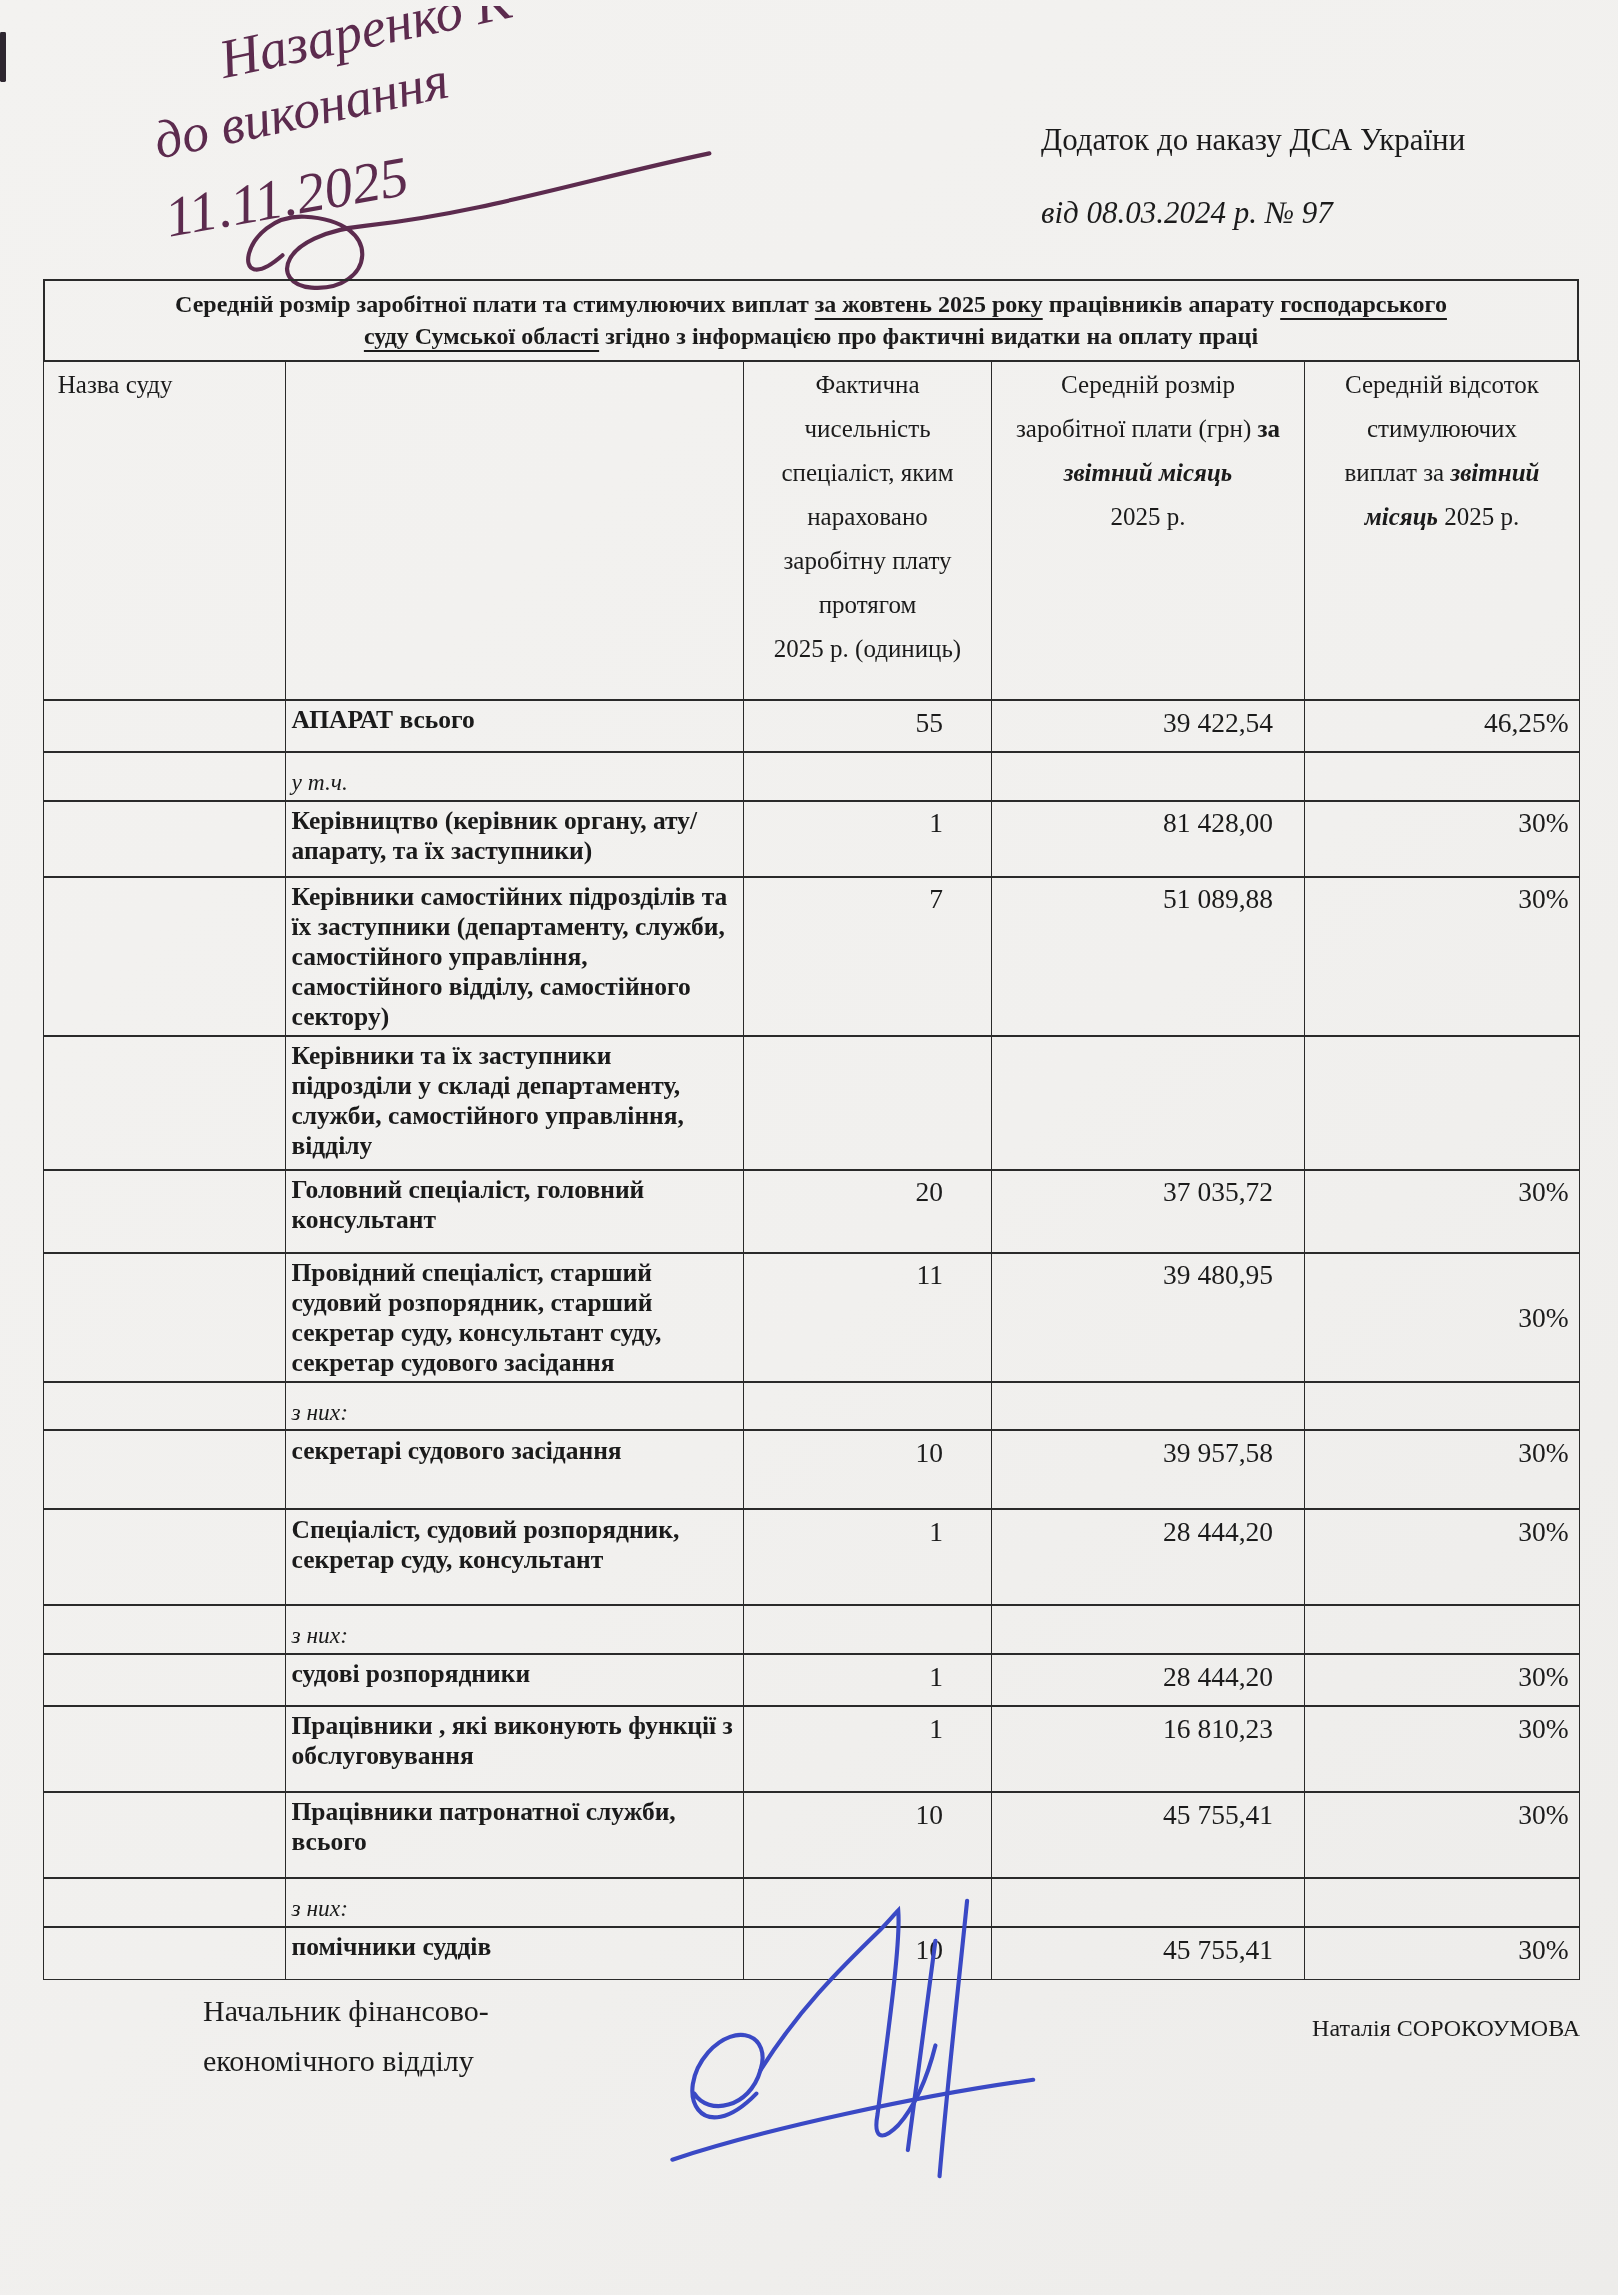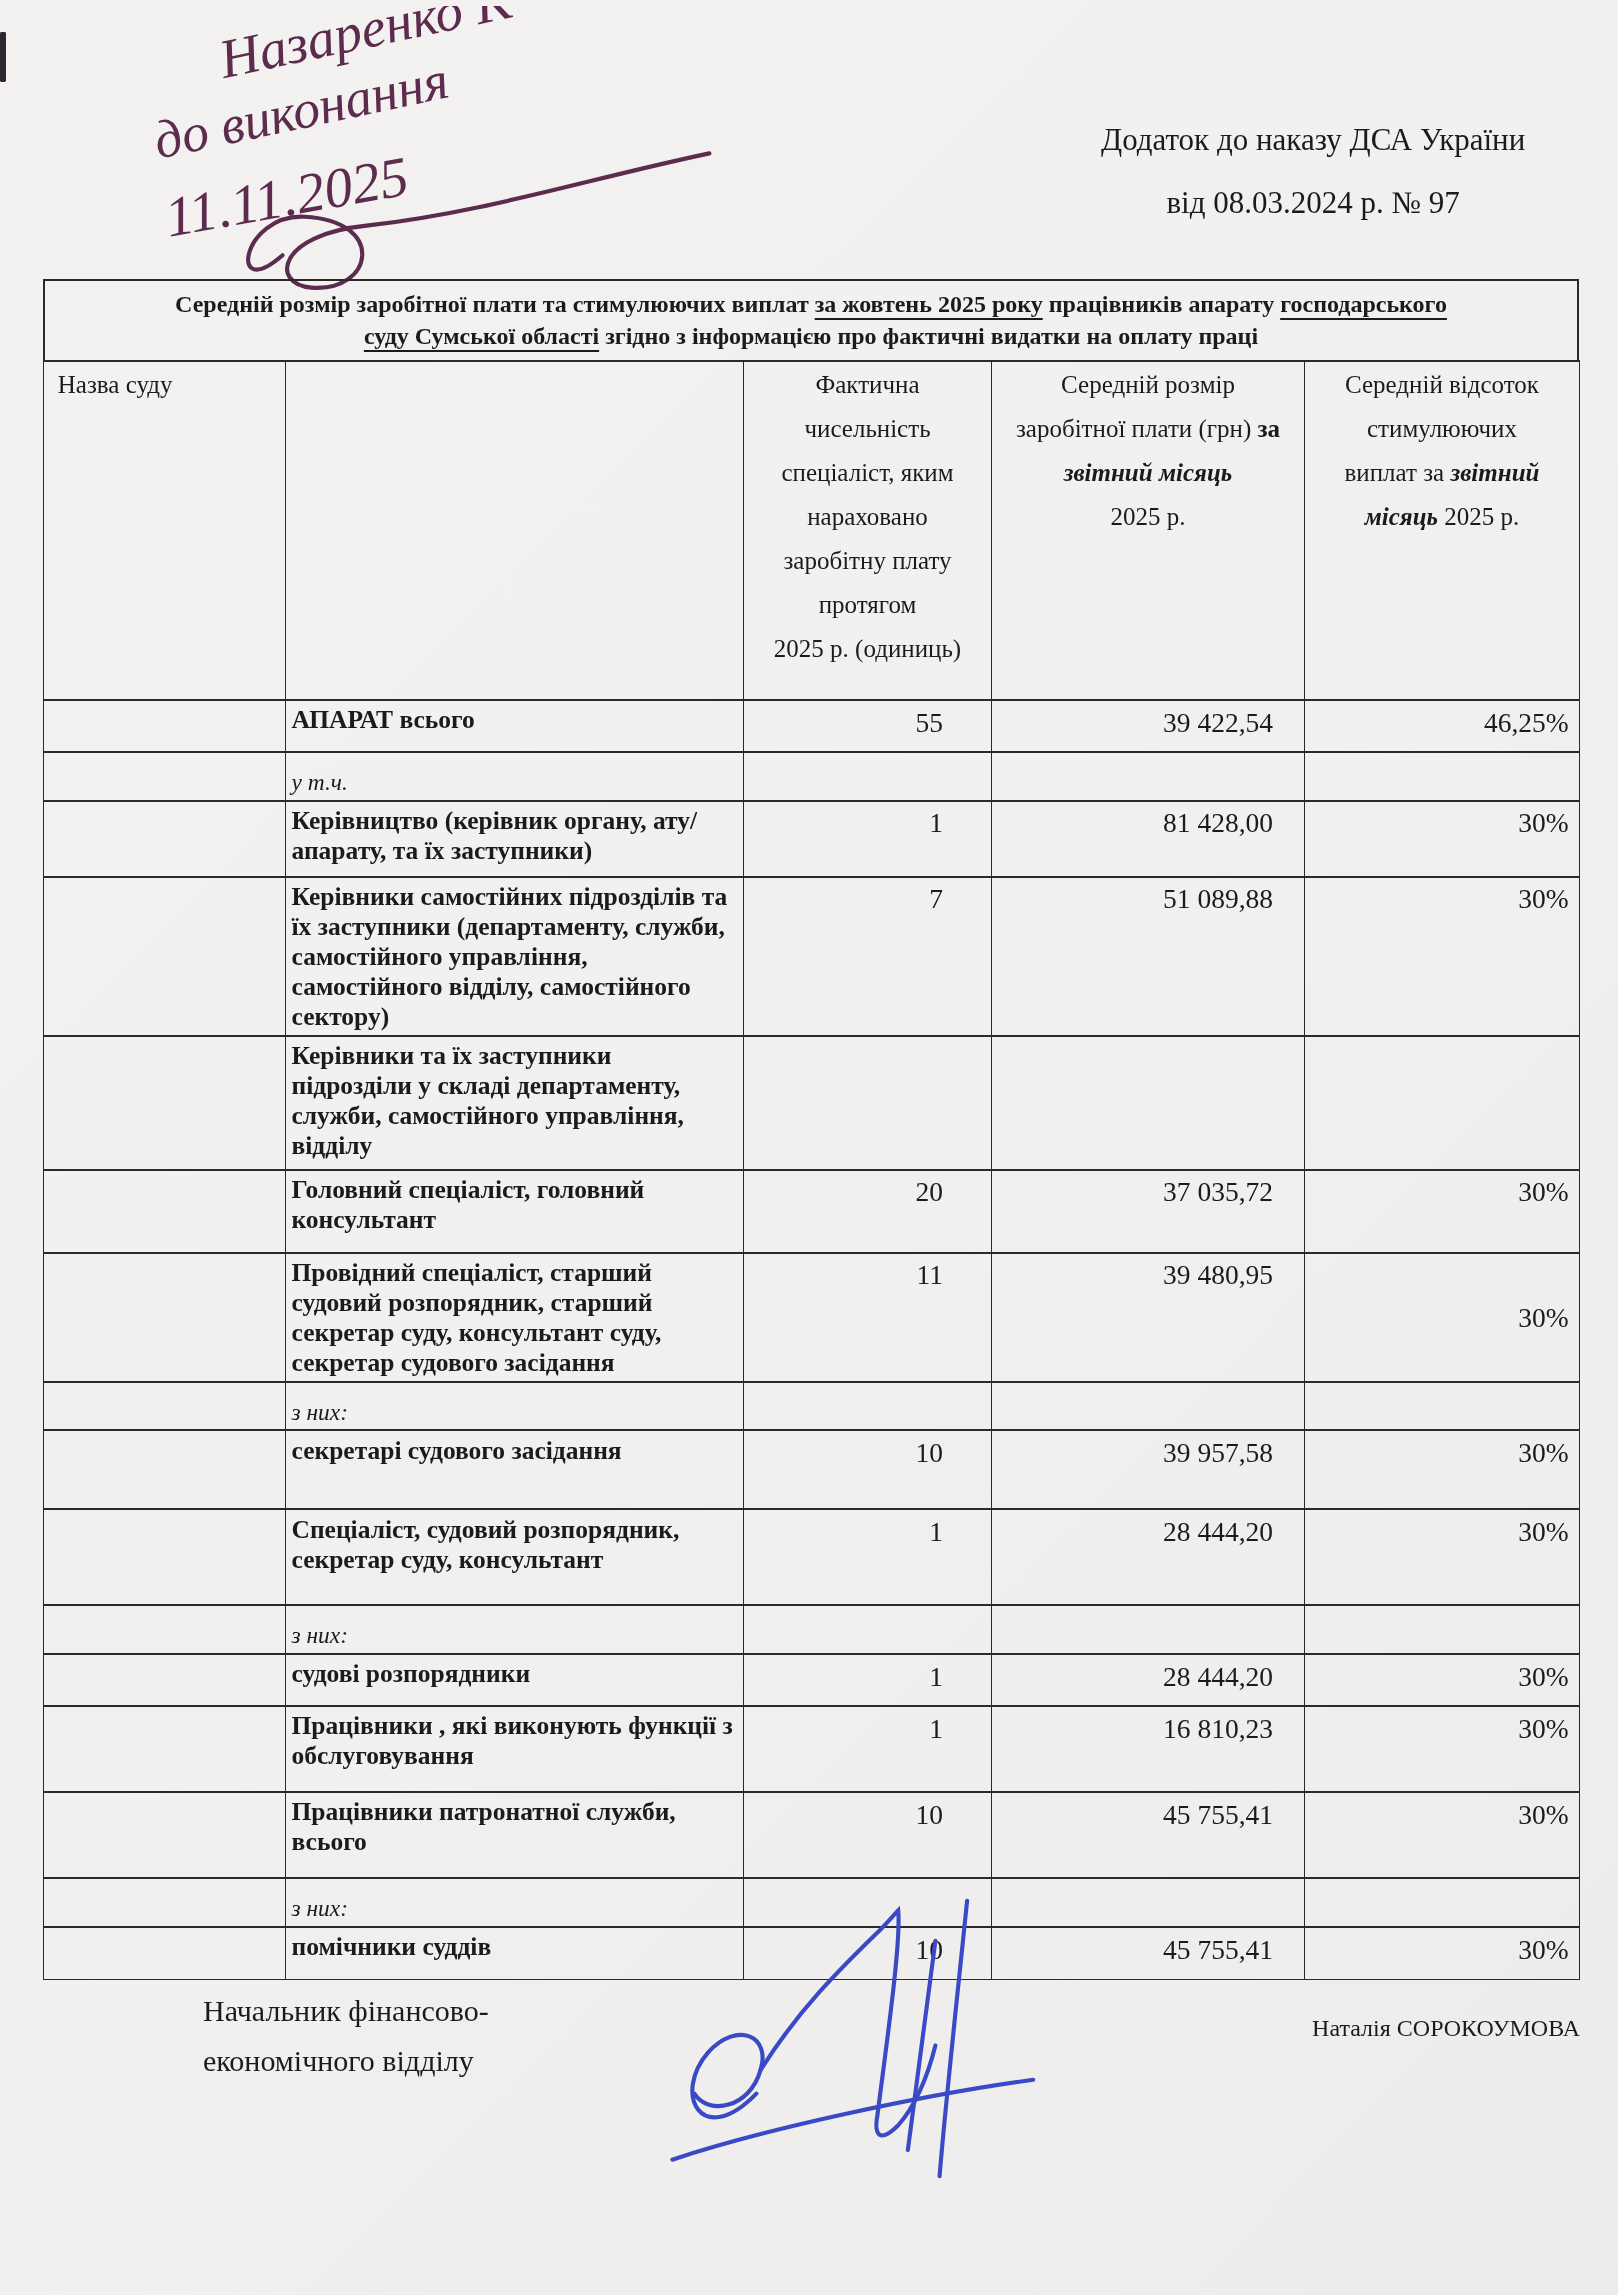--- a/index.html
+++ b/index.html
@@ -12,22 +12,22 @@
     font-family:"Liberation Serif","DejaVu Serif",serif;
     color:#1b1b1b;
   }
   
   .edge-artifact{position:absolute;left:0;top:32px;width:6.2px;height:50px;background:#2e2730;border-radius:1.4px;}
 
   
   .handwriting{position:absolute;left:76px;top:5.5px;}
 
   
-  .order-ref{position:absolute;left:1101px;top:123px;font-size:31px;line-height:34px;text-align:center;}
-  .order-ref .l2{margin-top:29px;}
+  .order-ref{position:absolute;left:1041px;top:123px;font-size:31px;line-height:34px;}
+  .order-ref .l2{margin-top:39px;font-style:italic;}
 
   
   .doc-wrap{position:absolute;left:43px;top:279px;width:1536px;}
   .title-box{
     border:2.1px solid #2a2a2a;
     padding:6.9px 19px 8.3px 19px;
     text-align:center;
     font-weight:bold;
     font-size:24px;line-height:32px;
   }

